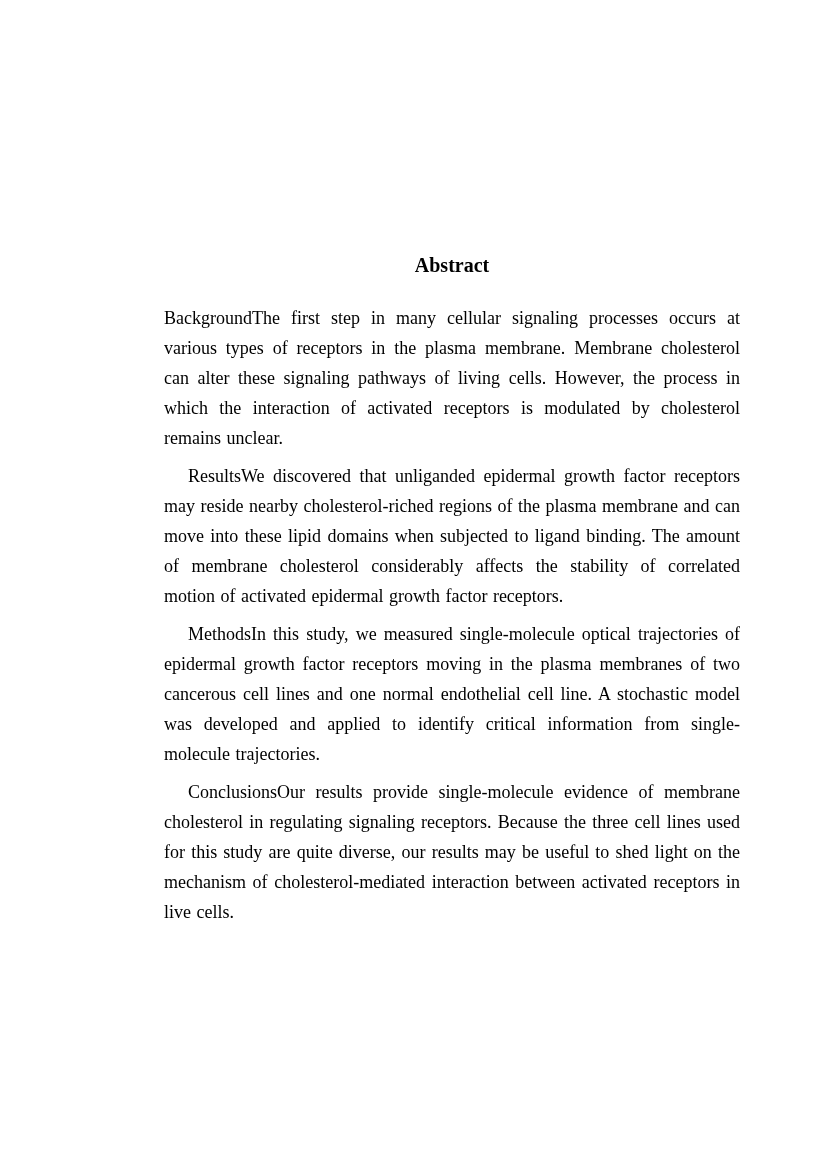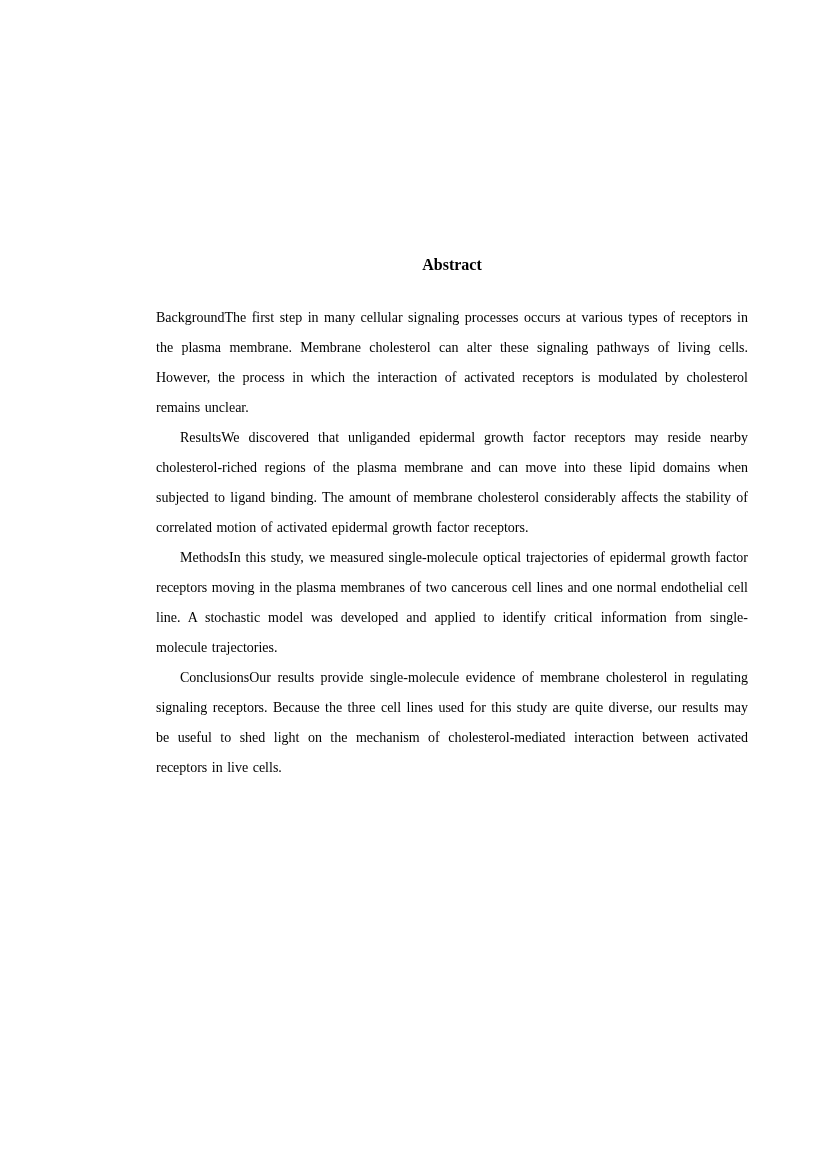--- a/index.html
+++ b/index.html
@@ -17,28 +17,28 @@
     color: #000000;
   }
   .abstract-block {
     position: absolute;
     left: 156px;
     top: 253px;
     width: 592px;
   }
   .abstract-heading {
     margin: 0 0 26px 0;
-    font-size: 16px;
+    font-size: 20px;
     line-height: 24px;
     font-weight: bold;
     text-align: center;
   }
   .para {
-    margin: 0;
-    font-size: 14px;
+    margin: 8px;
+    font-size: 18px;
     line-height: 30px;
     text-align: justify;
     word-spacing: 1px;
   }
   .para.indent {
     text-indent: 24px;
   }
 </style>
 </head>
 <body>

